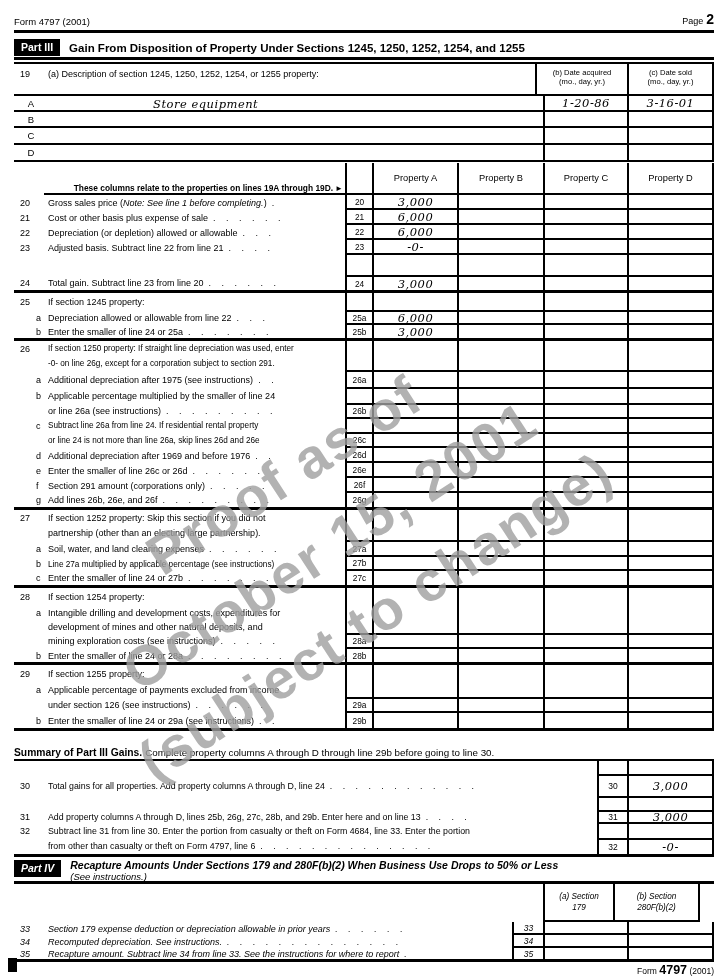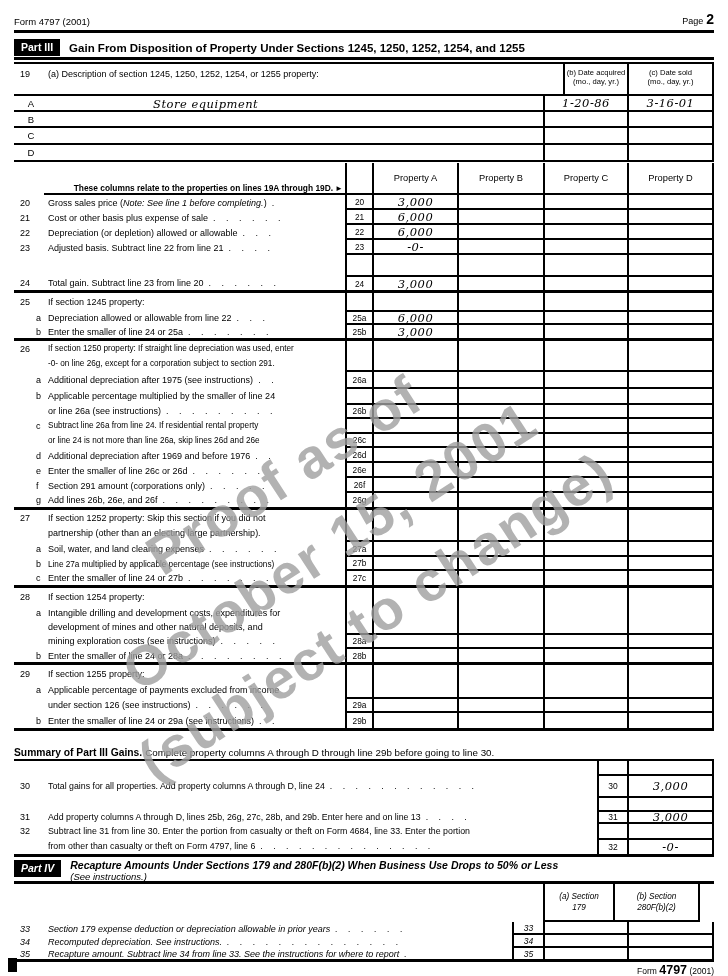--- a/index.html
+++ b/index.html
@@ -18,21 +18,21 @@
   .bar { position: absolute; left: 14px; right: 14px; display: flex; align-items: center; gap: 9px; }
   .badge { background: #000; color: #fff; font-weight: bold; font-size: 10.5px; padding: 2px 7px 3px; white-space: nowrap; }
   .bartitle { font-weight: bold; font-size: 11.5px; }
   .p3bar { top: 38px; height: 22px; border-bottom: 3px solid #000; }
 
   
   .t19 { position: absolute; left: 14px; right: 14px; top: 62px; border-top: 2px solid #000; }
   .t19h { display: flex; height: 32px; border-bottom: 2px solid #000; }
   .lbl19 { flex: 1; font-size: 9px; padding: 5px 0 0 34px; position: relative; }
   .lbl19 .n { position: absolute; left: 6px; }
-  .cb, .cc { width: 64px; border-left: 2px solid #000; font-size: 7.6px; text-align: center; padding-top: 4px; line-height: 1.25; }
+  .cb, .cc { width: 92px; border-left: 2px solid #000; font-size: 7.6px; text-align: center; padding-top: 4px; line-height: 1.25; }
   .cc { width: 87px; border-right: 2px solid #000; }
   .t19r { display: flex; border-bottom: 2px solid #000; align-items: center; }
   .tl { width: 34px; text-align: center; font-size: 9.5px; }
   .td { flex: 1; padding-left: 105px; }
   .tb { width: 84px; border-left: 2px solid #000; text-align: center; align-self: stretch; display: flex; justify-content: center; }
   .tc { width: 87px; border-left: 2px solid #000; border-right: 2px solid #000; align-self: stretch; display: flex; align-items: center; justify-content: center; }
 
   
   .p3body { position: absolute; left: 14px; right: 14px; top: 163px; height: 582px; }
   .colhead { display: flex; height: 32px; }

